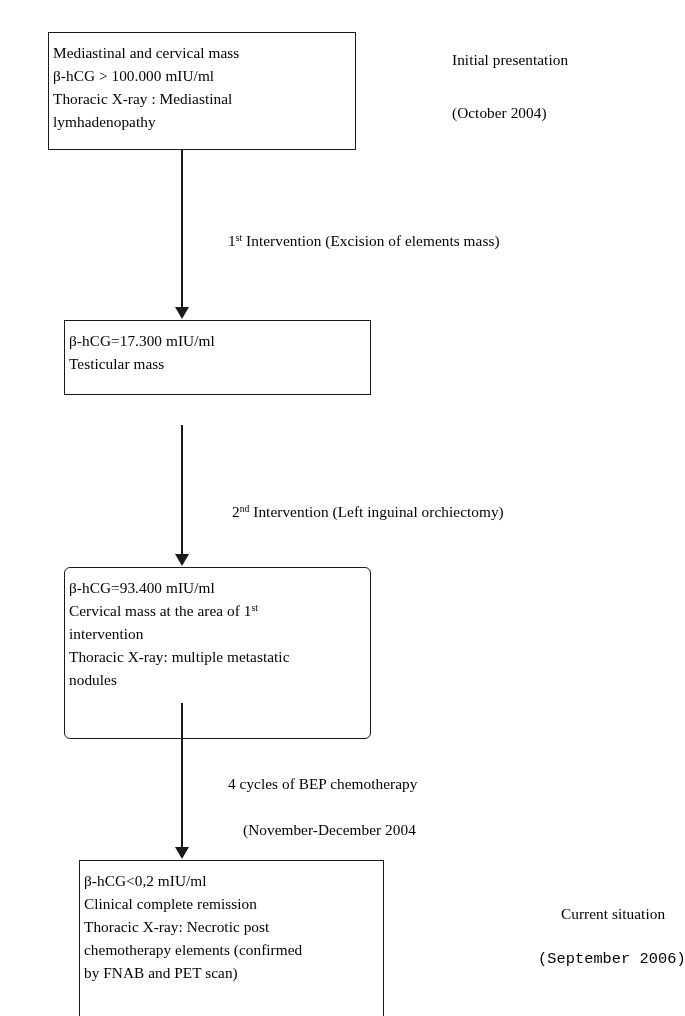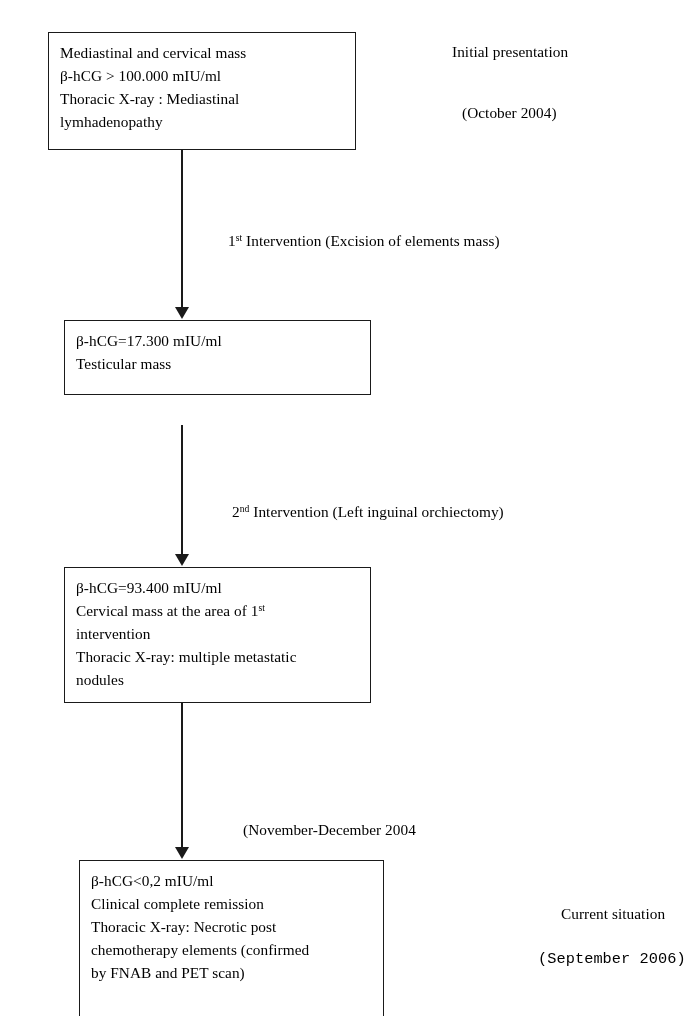--- a/index.html
+++ b/index.html
@@ -20,37 +20,37 @@
     top: 0; left: 0;
     width: 685px;
     height: 1016px;
   }
   
   .node {
     position: absolute;
     box-sizing: border-box;
     border: 1.5px solid #1a1a1a;
     background: #ffffff;
-    padding: 8px 0 0 11px;
+    padding: 8px 0 0 4px;
   }
   .node .line {
     font-size: 15.3px;
     line-height: 23px;
     white-space: pre;
     letter-spacing: 0.05px;
   }
   .node .line sup {
     font-size: 9.6px;
     line-height: 0;
     vertical-align: 0.52em;
   }
   
   #node-initial   { left: 48px;  top: 32px;  width: 308px; height: 118px; }
   #node-post-first{ left: 64px;  top: 320px; width: 307px; height: 75px; }
-  #node-post-second{left: 64px;  top: 567px; width: 307px; height: 136px; }
+  #node-post-second{left: 64px;  top: 567px; width: 307px; height: 172px; border-radius: 6px; }
   #node-current   { left: 79px;  top: 860px; width: 305px; height: 161px; }
 
   
   .connector {
     position: absolute;
     width: 16px;
   }
   .connector .stem {
     position: absolute;
     left: 7px;
@@ -85,22 +85,22 @@
     font-size: 15.3px;
     line-height: 23px;
     white-space: pre;
     letter-spacing: 0.05px;
   }
   .label sup {
     font-size: 9.6px;
     line-height: 0;
     vertical-align: 0.52em;
   }
-  #label-initial-presentation { left: 452px; top: 40px; }
-  #label-initial-date         { left: 462px; top: 101px; }
+  #label-initial-presentation { left: 452px; top: 48px; }
+  #label-initial-date         { left: 452px; top: 101px; }
   #label-first-intervention   { left: 228px; top: 229px; }
   #label-second-intervention  { left: 232px; top: 500px; }
   #label-chemo-cycles         { left: 228px; top: 772px; }
   #label-chemo-date           { left: 243px; top: 818px; }
   #label-current-situation    { left: 533px; top: 902px; margin-left: 28px; }
   #label-current-date         { left: 538px; top: 948px; font-family: Liberation Mono, monospace; }
 </style>
 </head>
 <body>
 
@@ -141,20 +141,21 @@
     <div class="line">intervention</div>
     <div class="line">Thoracic X-ray: multiple metastatic</div>
     <div class="line">nodules</div>
   </div>
 
   <div class="connector" id="conn-3">
     <div class="stem"></div>
     <div class="head"></div>
   </div>
 
+  <div class="label" id="label-chemo-cycles">4 cycles of BEP chemotherapy</div>
   <div class="label" id="label-chemo-date">(November-December 2004</div>
 
   <div class="node" id="node-current">
     <div class="line">β-hCG&lt;0,2 mIU/ml</div>
     <div class="line">Clinical complete remission</div>
     <div class="line">Thoracic X-ray: Necrotic post</div>
     <div class="line">chemotherapy elements (confirmed</div>
     <div class="line">by FNAB and PET scan)</div>
   </div>
 

